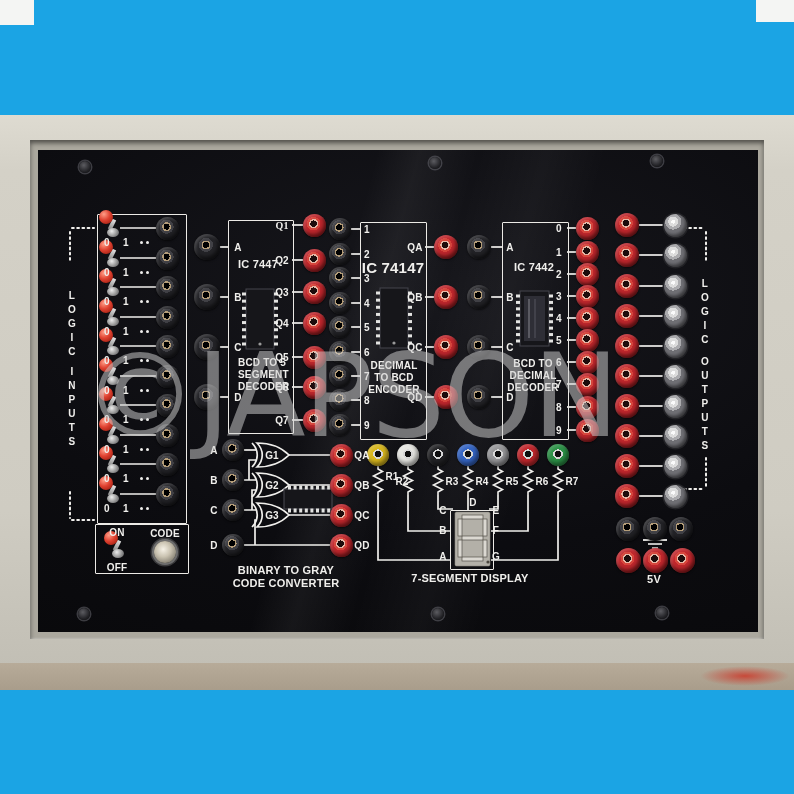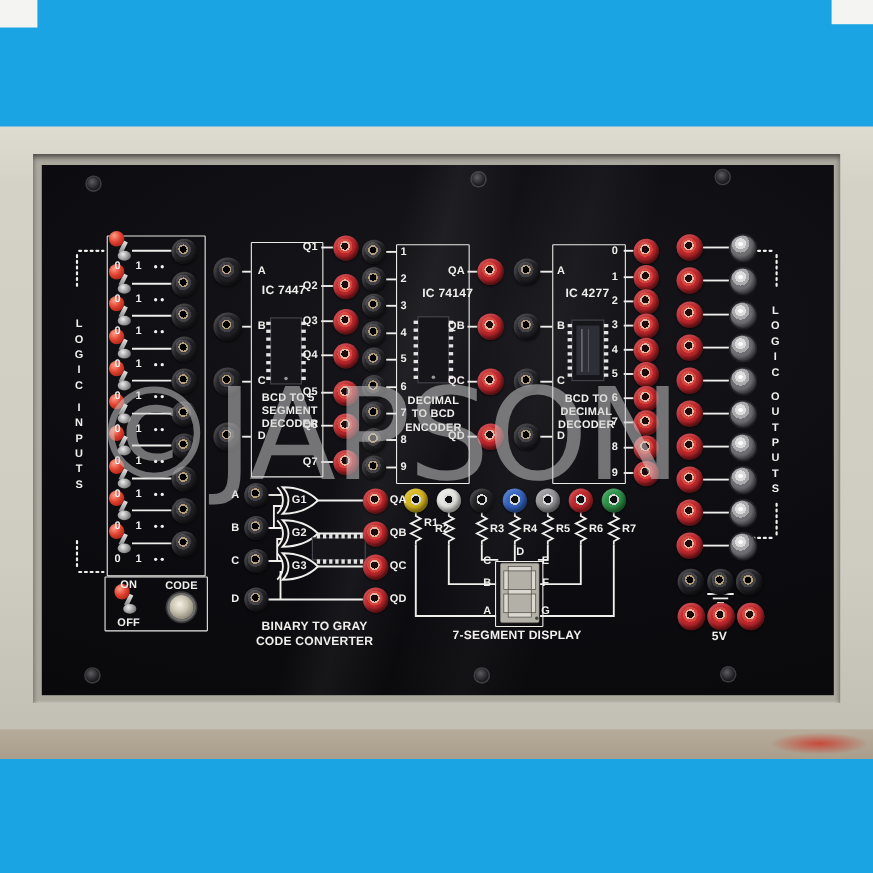--- a/index.html
+++ b/index.html
@@ -258,26 +258,26 @@
   <div class="box" style="left:502px;top:222px;width:65px;height:216px;"></div>
   <div class="box" style="left:450px;top:510px;width:42px;height:58px;border-width:1.4px;"></div>
 
 
 
   <div class="lbl" style="left:258px;top:264px;font-size:11px;">IC 7447</div>
   <div class="lbl lbl-left" style="left:238px;top:362px;">BCD TO 5</div>
   <div class="lbl lbl-left" style="left:238px;top:374px;">SEGMENT</div>
   <div class="lbl lbl-left" style="left:238px;top:386px;">DECODER</div>
 
-  <div class="lbl" style="left:407px;top:267px;font-size:11px;">IC 74147</div>
+  <div class="lbl" style="left:393px;top:267px;font-size:15px;">IC 74147</div>
   <div class="lbl" style="left:394px;top:365px;">DECIMAL</div>
   <div class="lbl" style="left:394px;top:377px;">TO BCD</div>
   <div class="lbl" style="left:394px;top:389px;">ENCODER</div>
 
-  <div class="lbl" style="left:534px;top:267px;font-size:11px;">IC 4277</div>
+  <div class="lbl" style="left:534px;top:267px;font-size:11px;">IC 7442</div>
   <div class="lbl" style="left:533px;top:363px;">BCD TO</div>
   <div class="lbl" style="left:533px;top:375px;">DECIMAL</div>
   <div class="lbl" style="left:533px;top:387px;">DECODER</div>
 
   <div class="lbl" style="left:117px;top:532px;">ON</div>
   <div class="lbl" style="left:117px;top:567px;">OFF</div>
   <div class="lbl" style="left:165px;top:533px;">CODE</div>
   <div class="toggle" style="left:104px;top:534px;">
     <div class="stem"></div>
     <div class="ball"></div>
@@ -416,21 +416,21 @@
       <div class="wdot" style="left: 145.5px; top: 506.5px;"></div>
       <div class="sock blk" style="left: 155.5px; top: 482.5px; width: 23px; height: 23px;"></div>
       <div class="sock blk" style="left: 194px; top: 234px; width: 26px; height: 26px;"></div>
       <div class="lbl" style="left: 238px; top: 247px;">A</div>
       <div class="sock blk" style="left: 194px; top: 284px; width: 26px; height: 26px;"></div>
       <div class="lbl" style="left: 238px; top: 297px;">B</div>
       <div class="sock blk" style="left: 194px; top: 334px; width: 26px; height: 26px;"></div>
       <div class="lbl" style="left: 238px; top: 347px;">C</div>
       <div class="sock blk" style="left: 194px; top: 384px; width: 26px; height: 26px;"></div>
       <div class="lbl" style="left: 238px; top: 397px;">D</div>
-      <div class="lbl" style="left: 282px; top: 225px;">Q1</div>
+      <div class="lbl" style="left: 282px; top: 225px; font-family: Liberation Serif, serif;">Q1</div>
       <div class="sock red" style="left: 302.5px; top: 213.5px; width: 23px; height: 23px;"></div>
       <div class="lbl" style="left: 282px; top: 260px;">Q2</div>
       <div class="sock red" style="left: 302.5px; top: 248.5px; width: 23px; height: 23px;"></div>
       <div class="lbl" style="left: 282px; top: 292px;">Q3</div>
       <div class="sock red" style="left: 302.5px; top: 280.5px; width: 23px; height: 23px;"></div>
       <div class="lbl" style="left: 282px; top: 323px;">Q4</div>
       <div class="sock red" style="left: 302.5px; top: 311.5px; width: 23px; height: 23px;"></div>
       <div class="lbl" style="left: 282px; top: 357px;">Q5</div>
       <div class="sock red" style="left: 302.5px; top: 345.5px; width: 23px; height: 23px;"></div>
       <div class="lbl" style="left: 282px; top: 387px;">Q6</div>

